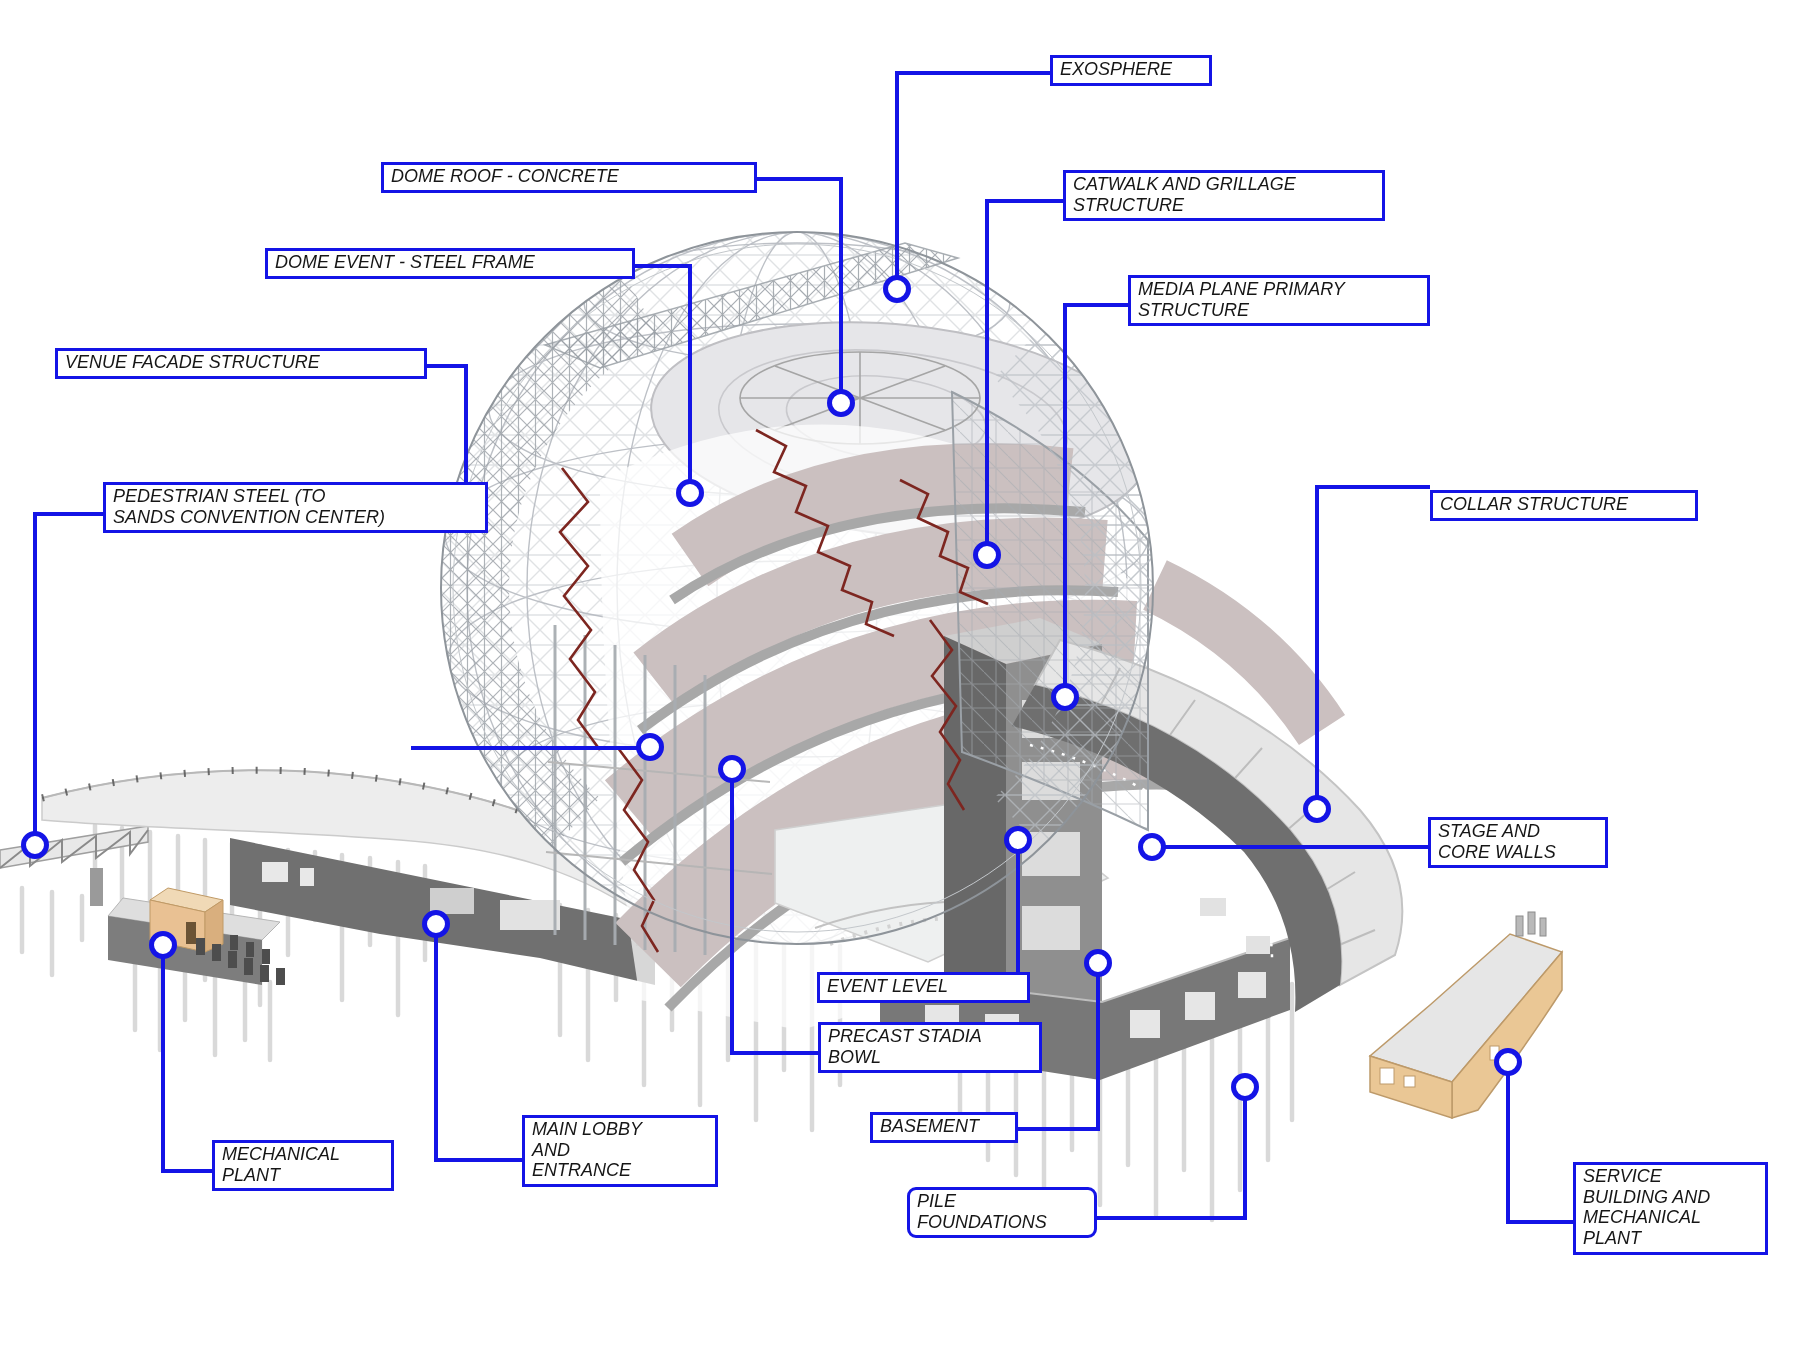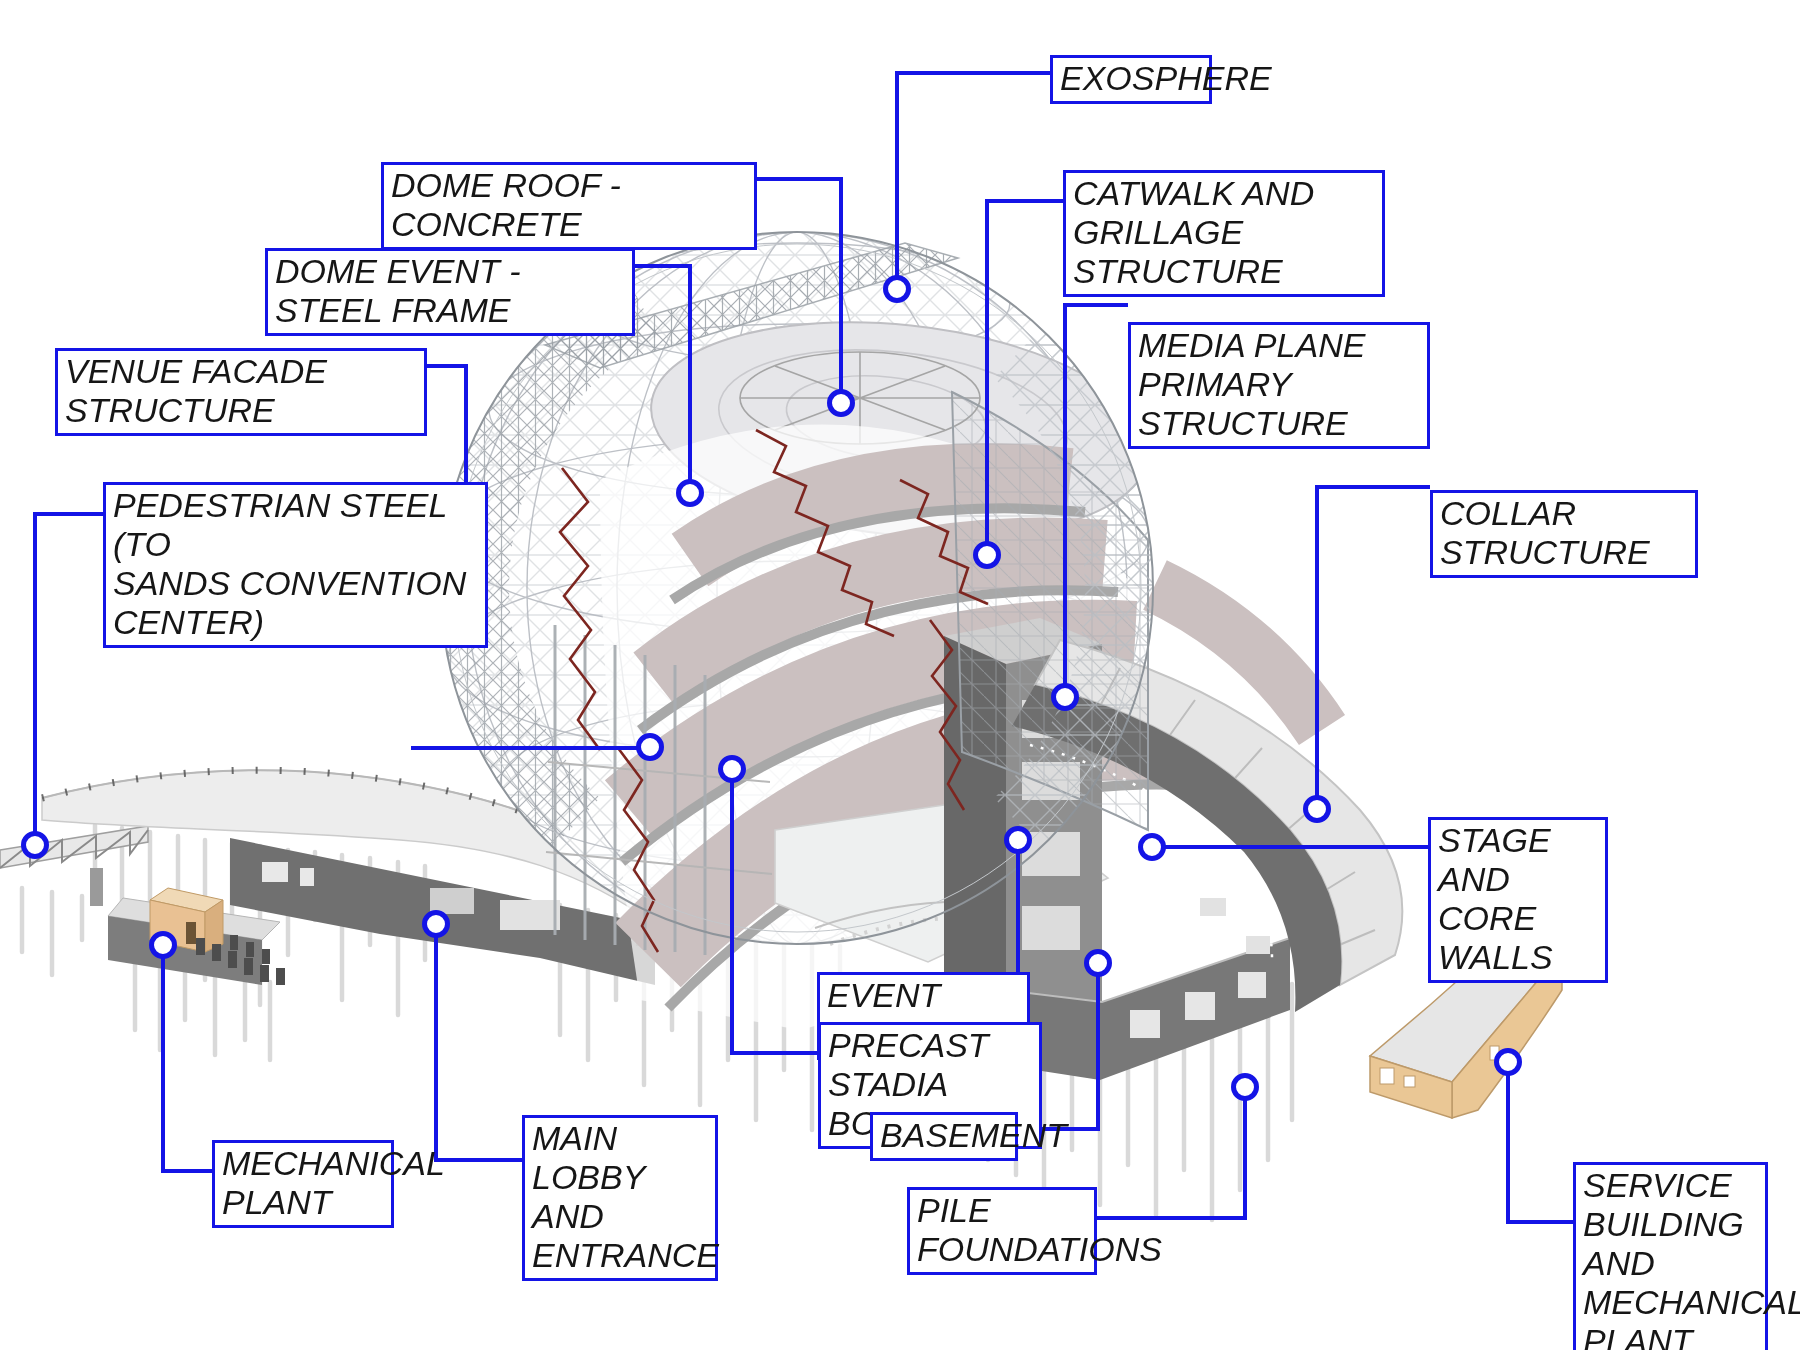--- a/index.html
+++ b/index.html
@@ -1,20 +1,20 @@
 <!DOCTYPE html>
 <html><head>
 <meta charset="utf-8">
 <style>
   html,body{margin:0;padding:0;background:#ffffff;}
   #stage{position:relative;width:1800px;height:1350px;background:#ffffff;overflow:hidden;
          font-family:"Liberation Sans", sans-serif;}
   #art{position:absolute;left:0;top:0;width:1800px;height:1350px;}
   .label{position:absolute;box-sizing:border-box;background:#ffffff;border:3px solid #1414E6;
-         color:#161616;font-style:italic;font-size:34px;line-height:1.15;font-weight:400;
+         color:#161616;font-style:italic;font-size:18px;line-height:1.15;font-weight:400;
          padding:1px 7px 3px 7px;white-space:pre-line;letter-spacing:0px;}
 </style>
 </head>
 <body>
 
 <div id="stage">
 
 <svg id="art" viewBox="0 0 1800 1350" xmlns="http://www.w3.org/2000/svg">
   <defs>
     <pattern id="mesh1" width="30" height="30" patternUnits="userSpaceOnUse">
@@ -235,33 +235,33 @@
     <circle cx="436" cy="924" r="11.5"></circle>
     <circle cx="1508" cy="1062" r="11.5"></circle>
   </g>
 </svg>
 
   <div class="label" style="left:1050px;top:55px;width:162px;">EXOSPHERE</div>
   <div class="label" style="left:381px;top:162px;width:376px;">DOME ROOF - CONCRETE</div>
   <div class="label" style="left:265px;top:248px;width:370px;">DOME EVENT - STEEL FRAME</div>
   <div class="label" style="left:1063px;top:170px;width:322px;">CATWALK AND GRILLAGE
 STRUCTURE</div>
-  <div class="label" style="left:1128px;top:275px;width:302px;margin-top:47px;">MEDIA PLANE PRIMARY
+  <div class="label" style="left:1128px;top:275px;width:302px;">MEDIA PLANE PRIMARY
 STRUCTURE</div>
   <div class="label" style="left:55px;top:348px;width:372px;">VENUE FACADE STRUCTURE</div>
   <div class="label" style="left:103px;top:482px;width:385px;">PEDESTRIAN STEEL (TO
 SANDS CONVENTION CENTER)</div>
   <div class="label" style="left:1430px;top:469px;width:268px;margin-top:21px;">COLLAR STRUCTURE</div>
   <div class="label" style="left:1428px;top:817px;width:180px;">STAGE AND
 CORE WALLS</div>
   <div class="label" style="left:817px;top:972px;width:213px;">EVENT LEVEL</div>
   <div class="label" style="left:818px;top:1022px;width:224px;">PRECAST STADIA
 BOWL</div>
   <div class="label" style="left:870px;top:1112px;width:148px;">BASEMENT</div>
-  <div class="label" style="left:907px;top:1187px;width:190px;">PILE
+  <div class="label" style="left:907px;top:1187px;width:190px;border-radius:9px;">PILE
 FOUNDATIONS</div>
   <div class="label" style="left:212px;top:1140px;width:182px;">MECHANICAL
 PLANT</div>
   <div class="label" style="left:522px;top:1115px;width:196px;">MAIN LOBBY
 AND
 ENTRANCE</div>
   <div class="label" style="left:1573px;top:1162px;width:195px;">SERVICE
 BUILDING AND
 MECHANICAL
 PLANT</div>

